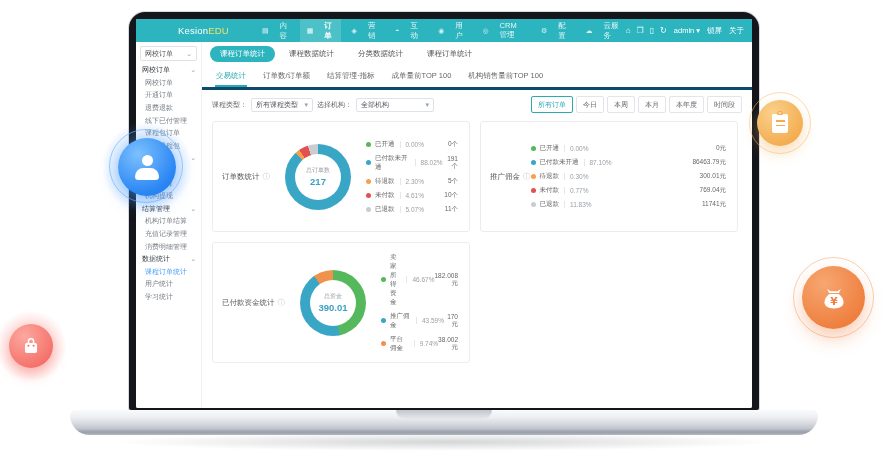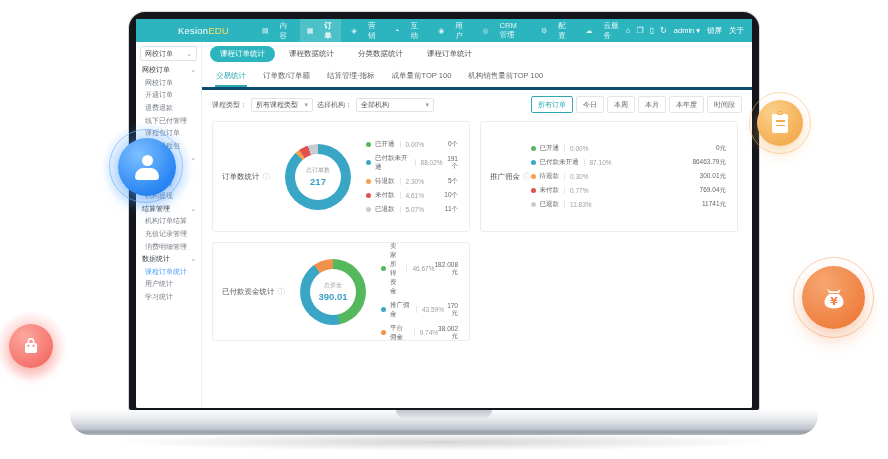--- a/index.html
+++ b/index.html
@@ -63,21 +63,21 @@
     padding:0 4px; gap:6px; }
   .f-select.w1 { width:62px; } .f-select.w2 { width:78px; }
   .range-group { margin-left:auto; display:flex; gap:3px; }
   .rbtn { font-size:7px; color:#666; background:#fff; border:1px solid #e2e5e9;
     border-radius:2px; padding:2.5px 6px; cursor:pointer; }
   .rbtn.active { color:#2BAAB3; border-color:#2BAAB3; }
 
   .cards { display:grid; grid-template-columns:258px 258px; gap:10px; margin:4px 10px; }
   .card { background:#fff; border:1px solid #ececec; border-radius:3px; padding:7px 9px;
     height:111px; display:flex; flex-direction:row; }
-  .card:nth-child(3) { height:99px; }
+  .card:nth-child(3) { height:121px; }
   .card-title { font-size:7.5px; color:#555; display:flex; align-items:center; gap:3px; }
   .info-i { color:#c2c6cb; font-size:7.5px; }
   .card-body { flex:1; display:flex; align-items:center; }
   .donut-wrap { width:96px; display:flex; justify-content:center; }
   .ring { width:66px; height:66px; border-radius:50%; position:relative; }
   .hole { position:absolute; left:10px; top:10px; width:46px; height:46px; border-radius:50%;
     background:#fff; display:flex; flex-direction:column; align-items:center; justify-content:center; }
   .c-label { font-size:6px; color:#9aa0a6; }
   .c-value { font-size:9.5px; font-weight:bold; color:#3BA1C5; margin-top:1px; }
   .legend { flex:1; display:flex; flex-direction:column; justify-content:center; gap:5px; padding-right:2px; }

